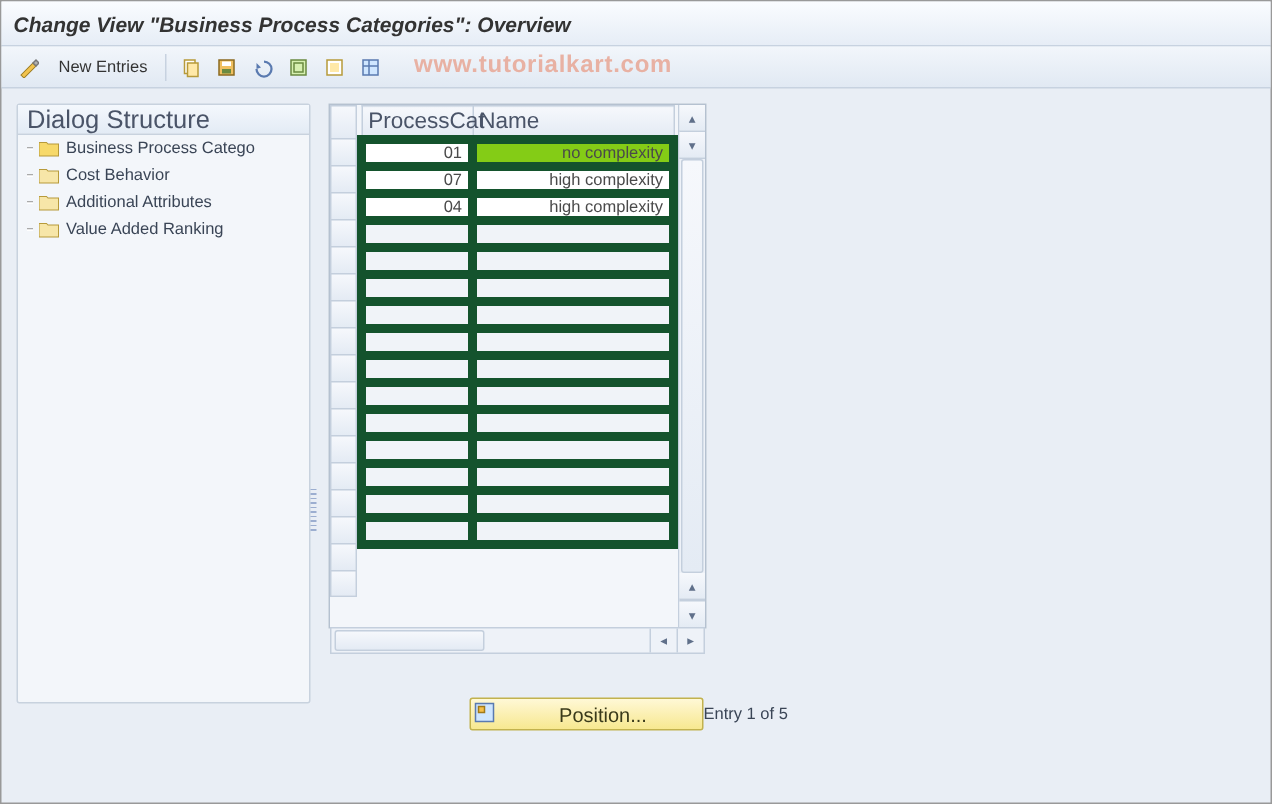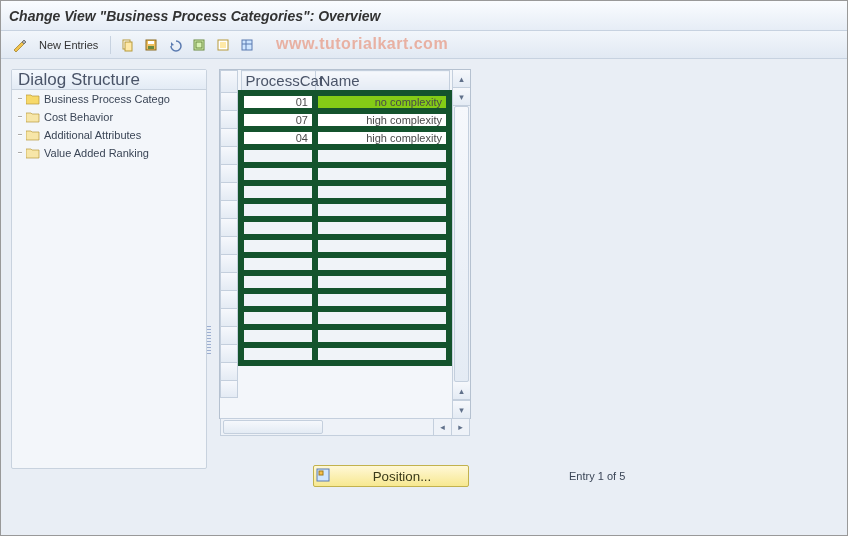--- a/index.html
+++ b/index.html
@@ -107,21 +107,21 @@
   .position-btn {
     margin-left: 100px; width: 156px; height: 22px;
     display: inline-flex; align-items: center; gap: 8px;
     padding: 0 2px;
     background: linear-gradient(#fff8d6,#f7e890);
     border: 1px solid #c2b24e; border-radius: 2px;
     cursor: pointer; color: #3a3a1a;
   }
   .position-btn .icon { font-size: 11px; }
   .position-btn .label { flex:1; text-align:center; }
-  .entry-text { margin-left: 100px; color: #3a4556; }
+  .entry-text { color: #3a4556; }
 </style>
 </head>
 <body>
 
 <div class="frame">
   <div class="titlebar">Change View "Business Process Categories": Overview</div>
 
   <div class="toolbar">
     <span class="tb-btn">
       <svg width="14" height="14">

